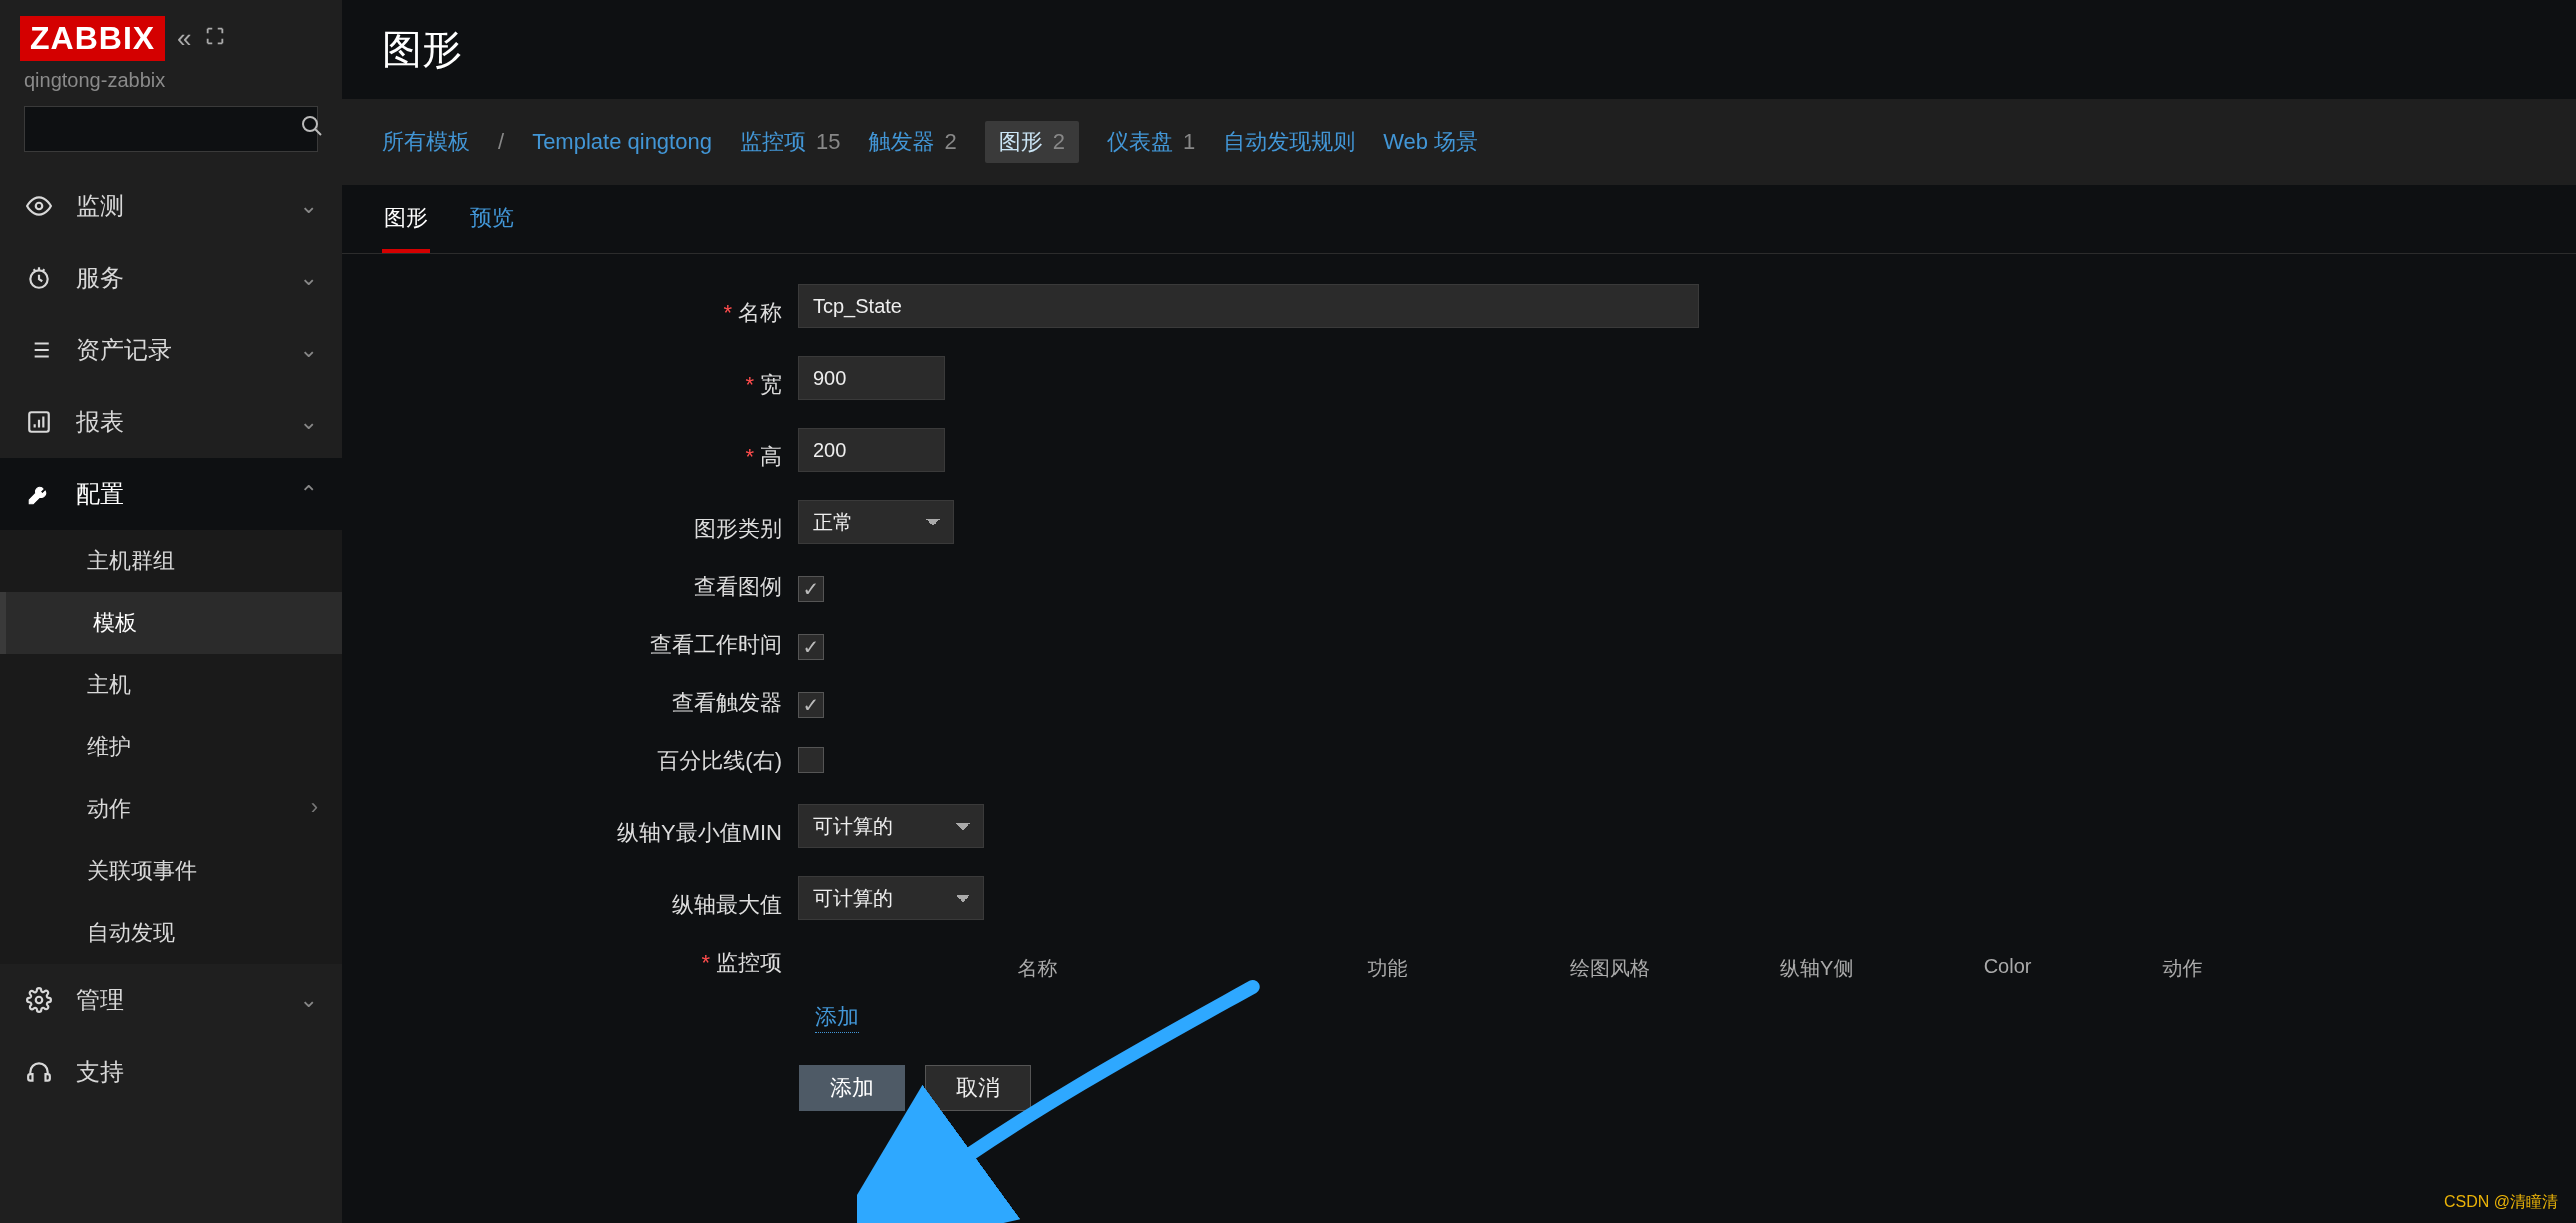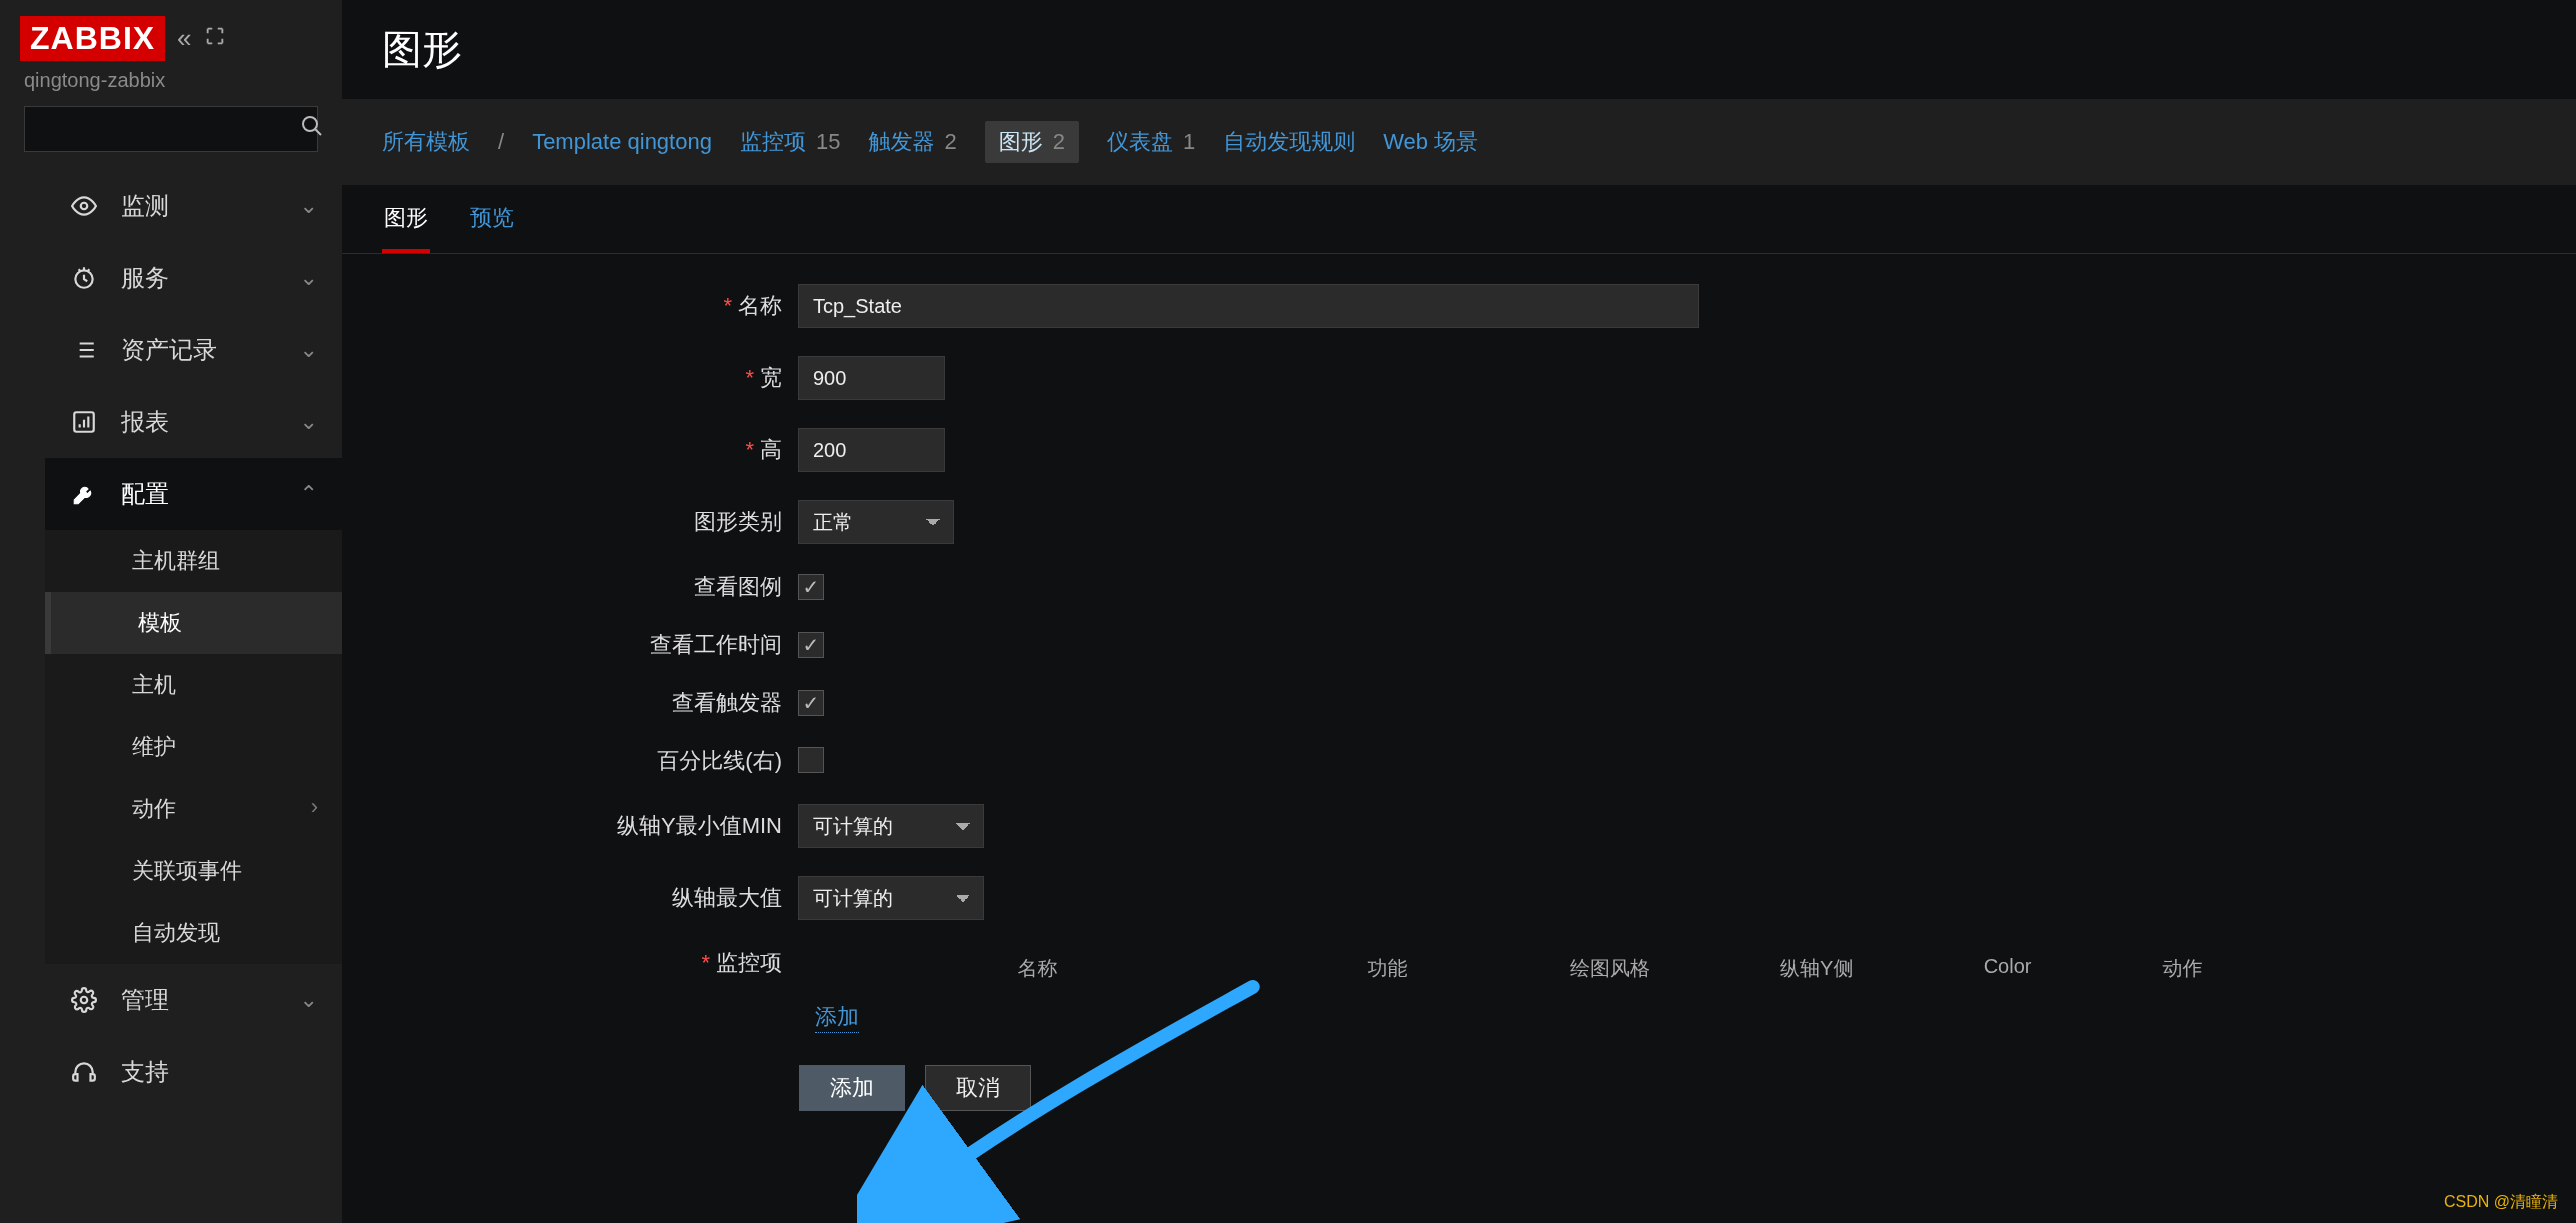--- a/index.html
+++ b/index.html
@@ -48,21 +48,21 @@
     background: #0e1012;
     border: 1px solid #3a3a3a;
     height: 46px;
     padding: 0 10px;
   }
   .search-input {
     flex: 1; background: transparent; border: none; outline: none;
     color: #eee; font-size: 20px;
   }
   .search-icon { color: #bbb; font-size: 26px; }
-  .nav { list-style: none; margin-left: 45px; }
+  .nav { list-style: none; }
   .nav-item {
     display: flex; align-items: center;
     padding: 20px 24px;
     color: #d8d8d8;
     cursor: pointer;
     gap: 22px;
   }
   .nav-item.expanded { background: #0e1012; color: #fff; }
   .nav-icon { width: 30px; display:flex; align-items:center; justify-content:center; }
   .nav-icon svg { width: 26px; height: 26px; fill: currentColor; stroke: currentColor; }
@@ -116,21 +116,21 @@
   }
   .tab.active {
     color: #fff; border-bottom: 4px solid #d40000;
   }
   
   .form-area {
     padding: 30px 40px;
     position: relative;
   }
   .form-row {
-    display: flex; align-items: center;
+    display: flex; align-items: flex-end;
     margin-bottom: 28px;
   }
   .form-row.top { align-items: flex-start; }
   .form-label {
     width: 416px; text-align: right;
     color: #ddd; font-size: 22px;
     padding-right: 16px;
   }
   .req { color: #ff4d4d; margin-right: 6px; }
   .form-control { }

